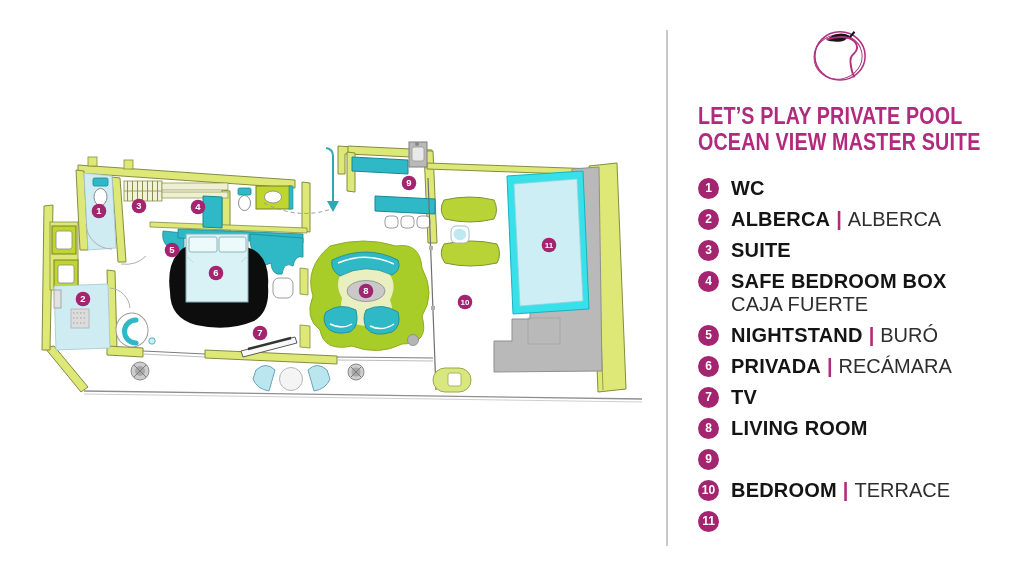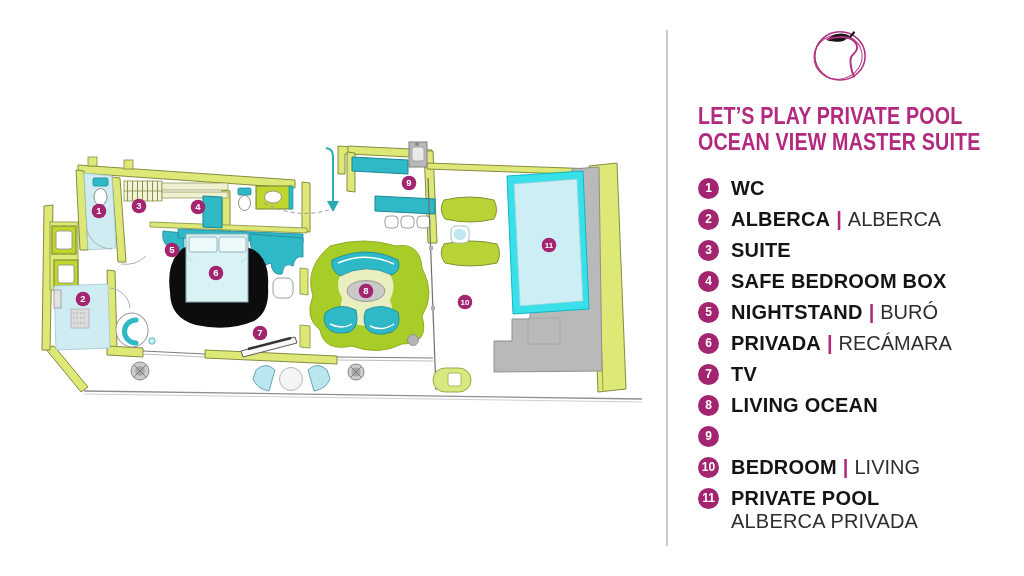--- a/index.html
+++ b/index.html
@@ -260,54 +260,52 @@
       </div>
 
       <div class="row">
         <span class="num">3</span>
         <span class="lab"><b>SUITE</b></span>
       </div>
 
       <div class="row">
         <span class="num">4</span>
         <span class="lab"><b>SAFE BEDROOM BOX</b>
+          <div class="l2">CAJA FUERTE</div>
         </span>
       </div>
 
       <div class="row">
         <span class="num">5</span>
         <span class="lab"><b>NIGHTSTAND</b><span class="sep">|</span><span class="es">BURÓ</span></span>
       </div>
 
       <div class="row">
         <span class="num">6</span>
         <span class="lab"><b>PRIVADA</b><span class="sep">|</span><span class="es">RECÁMARA</span></span>
       </div>
 
       <div class="row">
         <span class="num">7</span>
         <span class="lab"><b>TV</b></span>
       </div>
 
       <div class="row">
         <span class="num">8</span>
-        <span class="lab"><b>LIVING OCEAN</b></span>
+        <span class="lab"><b>LIVING ROOM</b></span>
       </div>
 
       <div class="row">
         <span class="num">9</span>
       </div>
 
       <div class="row">
         <span class="num">10</span>
-        <span class="lab"><b>BEDROOM</b><span class="sep">|</span><span class="es">LIVING</span></span>
+        <span class="lab"><b>BEDROOM</b><span class="sep">|</span><span class="es">TERRACE</span></span>
       </div>
 
       <div class="row">
         <span class="num">11</span>
-        <span class="lab"><b>PRIVATE POOL</b>
-          <div class="l2">ALBERCA PRIVADA</div>
-        </span>
       </div>
 
     </div>
   </div>
 </div>
 
 </body></html>

